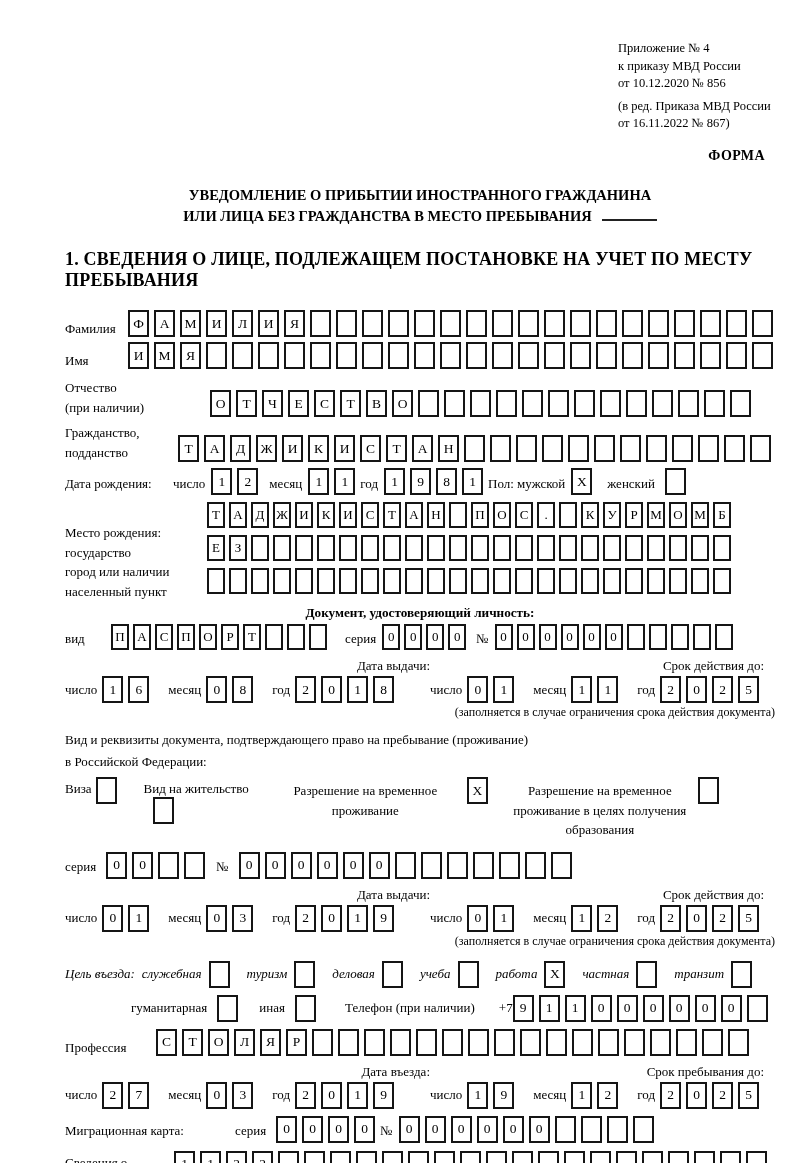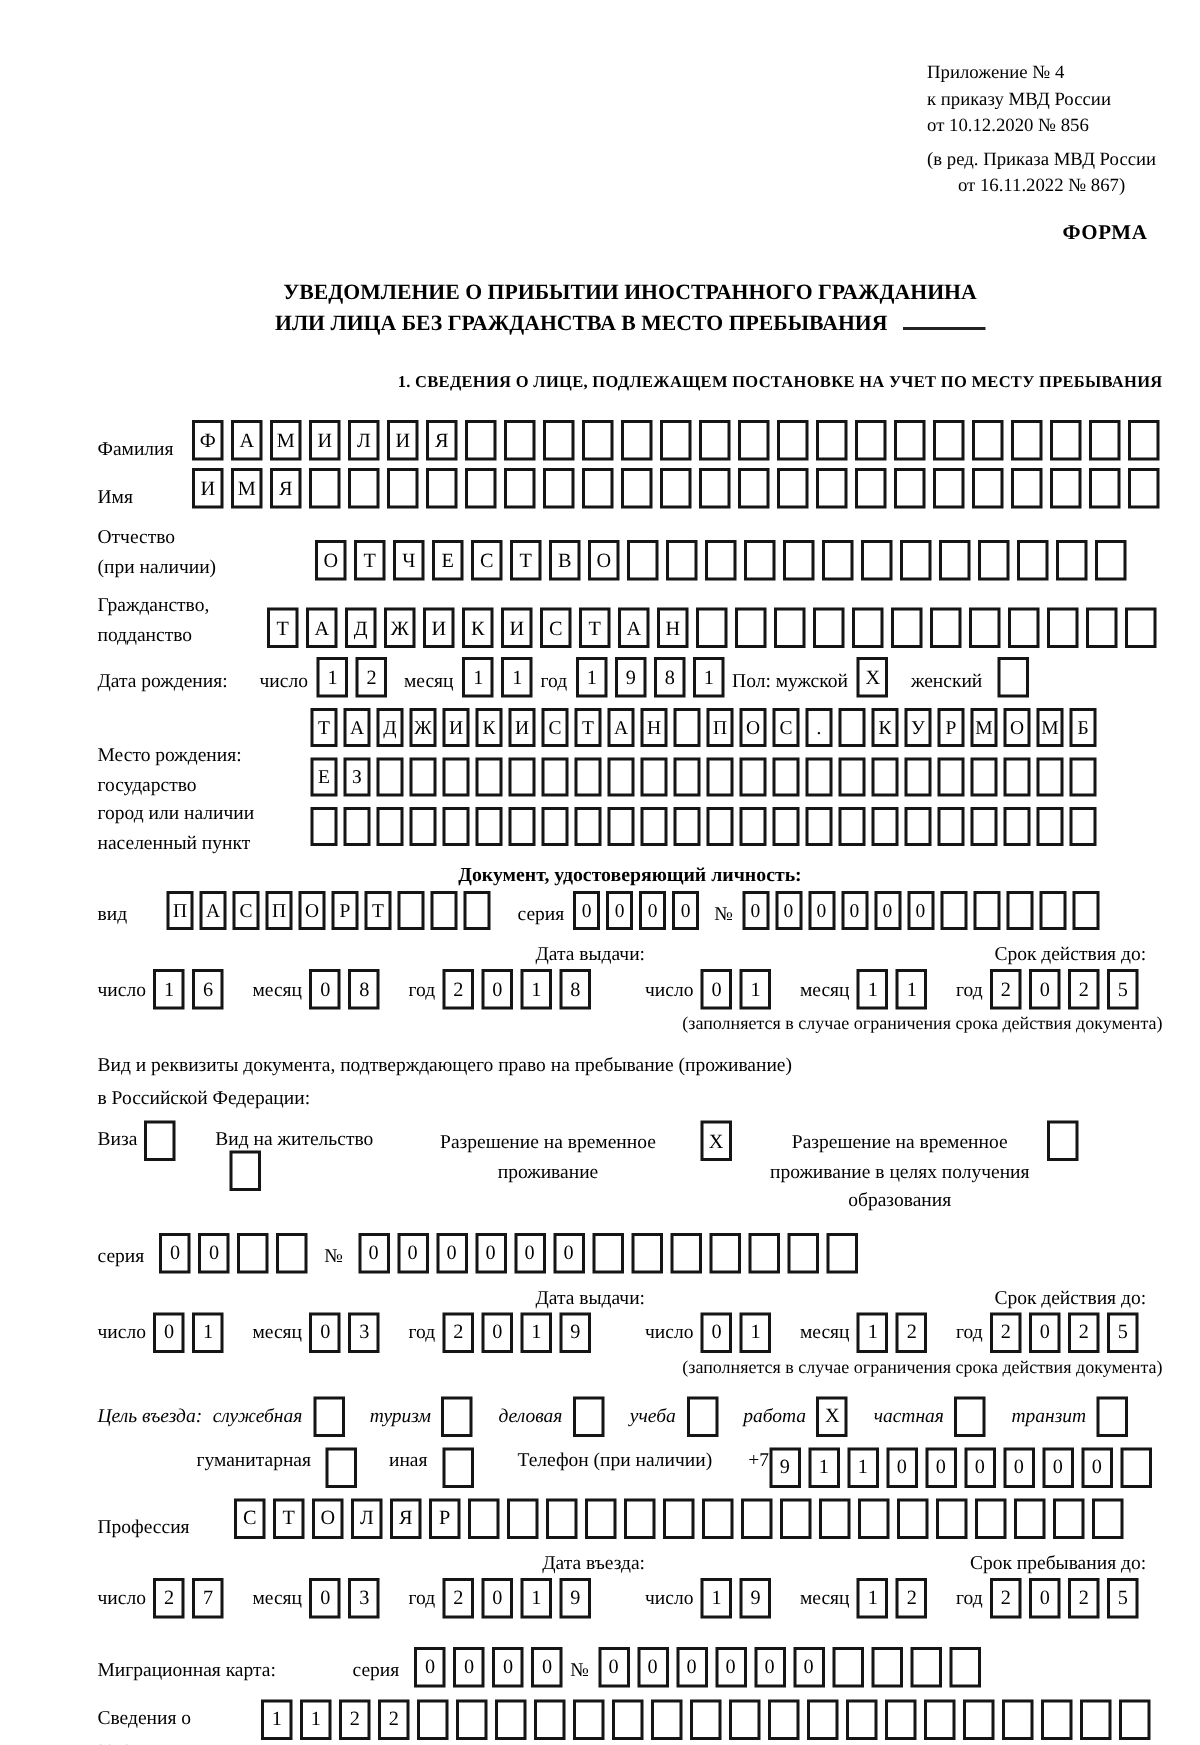--- a/index.html
+++ b/index.html
@@ -5,28 +5,28 @@
   html,body{margin:0;padding:0;}
   body{
     width:800px;height:1163px;background:#fff;color:#000;
     font-family:"Liberation Serif","DejaVu Serif",serif;
     font-size:13px;position:relative;overflow:hidden;
   }
   .content{padding:38px 25px 0 65px;position:relative;}
 
   
   .annex{position:absolute;left:618px;top:40px;line-height:1.4;font-size:12.5px;}
-  .annex .edition{margin-top:5px;text-align:center;}
+  .annex .edition{margin-top:5px;}
   .form-label{position:absolute;left:560px;top:148px;width:205px;text-align:right;
     font-weight:bold;font-size:14px;letter-spacing:.4px;}
 
   .title{margin-top:147px;text-align:center;font-weight:bold;font-size:14.5px;line-height:1.45;}
   .title .uline{display:inline-block;width:55px;border-bottom:2px solid #222;height:12px;margin-left:10px;}
 
-  .section-heading{margin-top:22px;font-weight:bold;font-size:11px;letter-spacing:.2px;text-align:right;}
+  .section-heading{margin-top:22px;font-weight:bold;font-size:18px;letter-spacing:.2px;}
 
   
   .cells{display:inline-flex;align-items:center;vertical-align:middle;}
   .cell{
     flex:none;display:inline-flex;align-items:center;justify-content:center;
     width:17px;height:23px;border:2px solid #151515;margin-right:5px;
     font-size:13.5px;background:#fff;
   }
   .cells-sm .cell{width:14px;height:22px;margin-right:4px;font-size:13px;}
 
@@ -57,25 +57,25 @@
   .opts-row{display:flex;align-items:flex-start;margin-top:4px;}
   .opt{display:flex;align-items:flex-start;}
   .opt .opt-label{padding-top:4px;}
   .opt .cells{margin-left:9px;}
   .opt-center{text-align:center;line-height:1.5;}
   .mw185{max-width:185px;} .mw178{max-width:178px;}
 
   .purpose-row{display:flex;align-items:center;margin-top:12px;flex-wrap:nowrap;}
   .purpose-row .t{margin-right:7px;white-space:nowrap;font-style:italic;}
   .purpose-row .cells{margin-right:12px;}
-  .purpose2{display:flex;align-items:flex-start;margin-top:7px;margin-left:66px;}
+  .purpose2{display:flex;align-items:center;margin-top:7px;margin-left:66px;}
 
   .series-row{display:flex;align-items:center;margin-top:12px;}
 
-  .mig-row{display:flex;align-items:center;margin-top:19px;}
+  .mig-row{display:flex;align-items:center;margin-top:7px;}
 
   .block{display:flex;margin-top:8px;}
   .block .lblcol{flex:none;line-height:1.55;padding-top:2px;}
 </style>
 </head>
 <body>
 
 <div class="content">
 
   <div class="annex">

